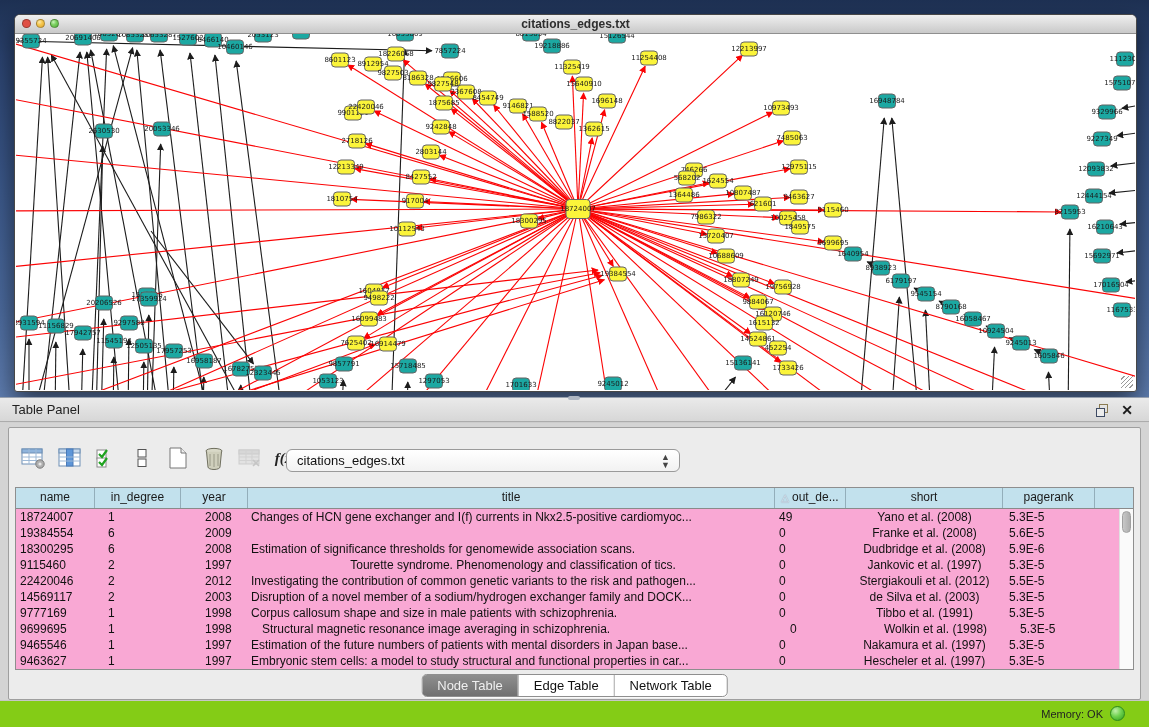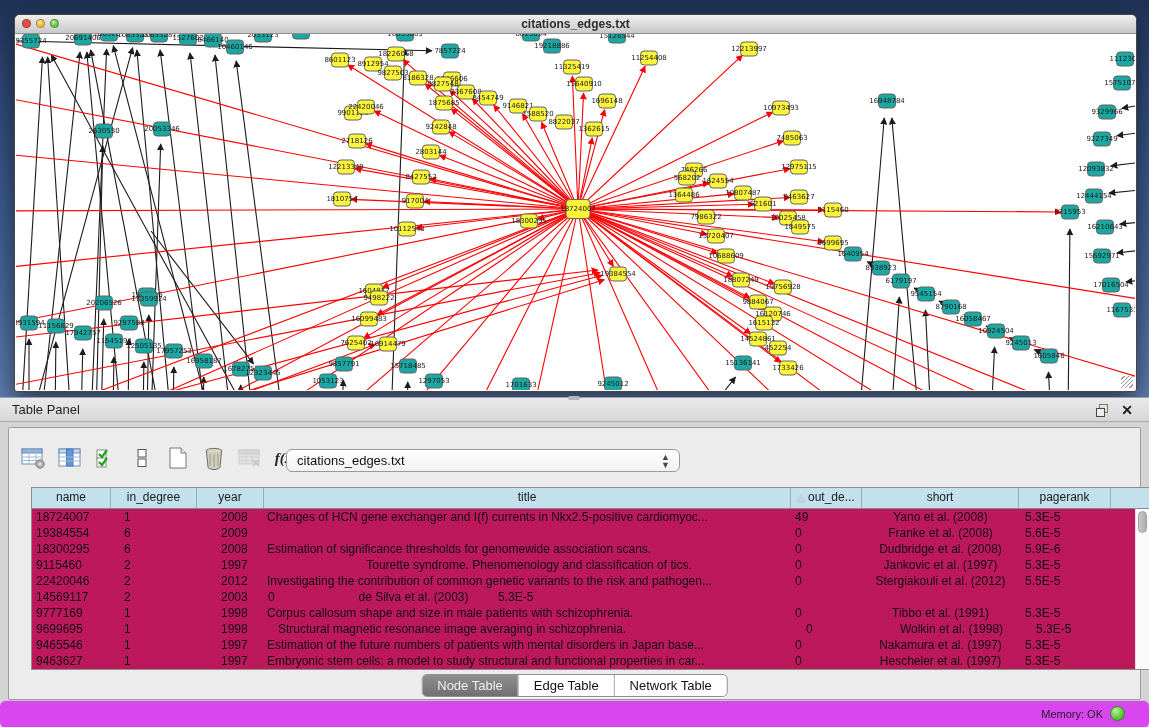--- a/index.html
+++ b/index.html
@@ -43,21 +43,21 @@
   .toolbar{position:absolute;left:10px;top:12px;height:36px;display:flex;align-items:center;}
   .tool{width:30px;height:32px;margin-right:6px;display:flex;align-items:center;justify-content:center;}
   .tool.disabled{opacity:.55;}
   .fx{font-family:"Liberation Serif",serif;font-style:italic;font-weight:bold;font-size:15px;color:#222;}
   .combo{position:absolute;left:277px;top:21px;width:394px;height:23px;box-sizing:border-box;
     border:1px solid #9a9a9a;border-radius:6px;background:linear-gradient(#FFFFFF,#F2F2F2);
     font-size:13px;color:#111;line-height:21px;padding-left:10px;}
   .combo .stepper{position:absolute;right:9px;top:3px;font-size:9px;color:#444;line-height:8px;text-align:center;}
 
   
-  .table-wrap{position:absolute;left:22px;top:59px;width:1117px;height:181px;background:#be185d;
+  .table-wrap{position:absolute;left:6px;top:59px;width:1117px;height:181px;background:#f9a8d4;
     border:1px solid #8E8E8E;box-sizing:content-box;overflow:hidden;}
   .thead{display:flex;height:20px;border-bottom:1px solid #8a8a8a;background:#C2E1ED;}
   .th{box-sizing:border-box;border-right:1px solid #93AEBA;font-size:12px;color:#1a1a1a;
     text-align:center;line-height:19px;overflow:hidden;white-space:nowrap;}
   .th .sort{font-size:10px;color:#eaf6fb;text-shadow:0 0 1px #557;margin-right:3px;}
   .trow{display:flex;height:16px;}
   .td{box-sizing:border-box;font-size:12px;color:#111;line-height:16px;overflow:hidden;
     white-space:nowrap;text-overflow:clip;}
   .td.a-c{text-align:center;}
   .vscroll{position:absolute;right:0;top:21px;width:13px;height:160px;background:#FAFAFA;border-left:1px solid #E0E0E0;}
@@ -66,22 +66,22 @@
 
   
   .tabs{position:absolute;left:50%;transform:translateX(-50%);top:246px;display:flex;
     border:1px solid #8F8F8F;border-radius:5px;overflow:hidden;background:#fff;height:21px;
     box-shadow:0 1px 0 rgba(255,255,255,.7);}
   .tab{font-size:13px;color:#111;line-height:21px;padding:0 15px;border-left:1px solid #A8A8A8;}
   .tab:first-child{border-left:none;}
   .tab.sel{background:linear-gradient(#8F8F8F,#707070);color:#F0F0F0;}
 
   
-  .statusbar{position:absolute;left:0;top:700px;width:1149px;height:27px;background:#d946ef;
-    border-top:1px solid #C6C6C6;border-radius:6px;}
+  .statusbar{position:absolute;left:0;top:700px;width:1149px;height:27px;background:#84cc16;
+    border-top:1px solid #C6C6C6;}
   .mem-label{position:absolute;right:46px;top:7px;font-size:11px;color:#222;}
   .mem-light{position:absolute;right:24px;top:5px;width:15px;height:15px;border-radius:50%;
     border:1px solid #2C8A1E;box-sizing:border-box;
     background:radial-gradient(circle at 35% 30%,#C0F0A8 0,#6FD24F 45%,#2F9E1C 100%);}
 </style>
 </head>
 <body>
 
 <div class="screen">
 
@@ -860,20 +860,21 @@
               <div class="td" style="width: 67px; padding-left: 24px;">2012</div>
               <div class="td" style="width: 527px; padding-left: 3px;">Investigating the contribution of common genetic variants to the risk and pathogen...</div>
               <div class="td" style="width: 71px; padding-left: 4px;">0</div>
               <div class="td a-c" style="width: 157px;">Stergiakouli et al. (2012)</div>
               <div class="td" style="width: 92px; padding-left: 6px;">5.5E-5</div>
             </div>
             <div class="trow">
               <div class="td" style="width: 79px; padding-left: 4px;">14569117</div>
               <div class="td" style="width: 86px; padding-left: 13px;">2</div>
               <div class="td" style="width: 67px; padding-left: 24px;">2003</div>
+              <div class="td" style="width: 527px; padding-left: 3px;">Disruption of a novel member of a sodium/hydrogen exchanger family and DOCK...</div>
               <div class="td" style="width: 71px; padding-left: 4px;">0</div>
               <div class="td a-c" style="width: 157px;">de Silva et al. (2003)</div>
               <div class="td" style="width: 92px; padding-left: 6px;">5.3E-5</div>
             </div>
             <div class="trow">
               <div class="td" style="width: 79px; padding-left: 4px;">9777169</div>
               <div class="td" style="width: 86px; padding-left: 13px;">1</div>
               <div class="td" style="width: 67px; padding-left: 24px;">1998</div>
               <div class="td" style="width: 527px; padding-left: 3px;">Corpus callosum shape and size in male patients with schizophrenia.</div>
               <div class="td" style="width: 71px; padding-left: 4px;">0</div>

